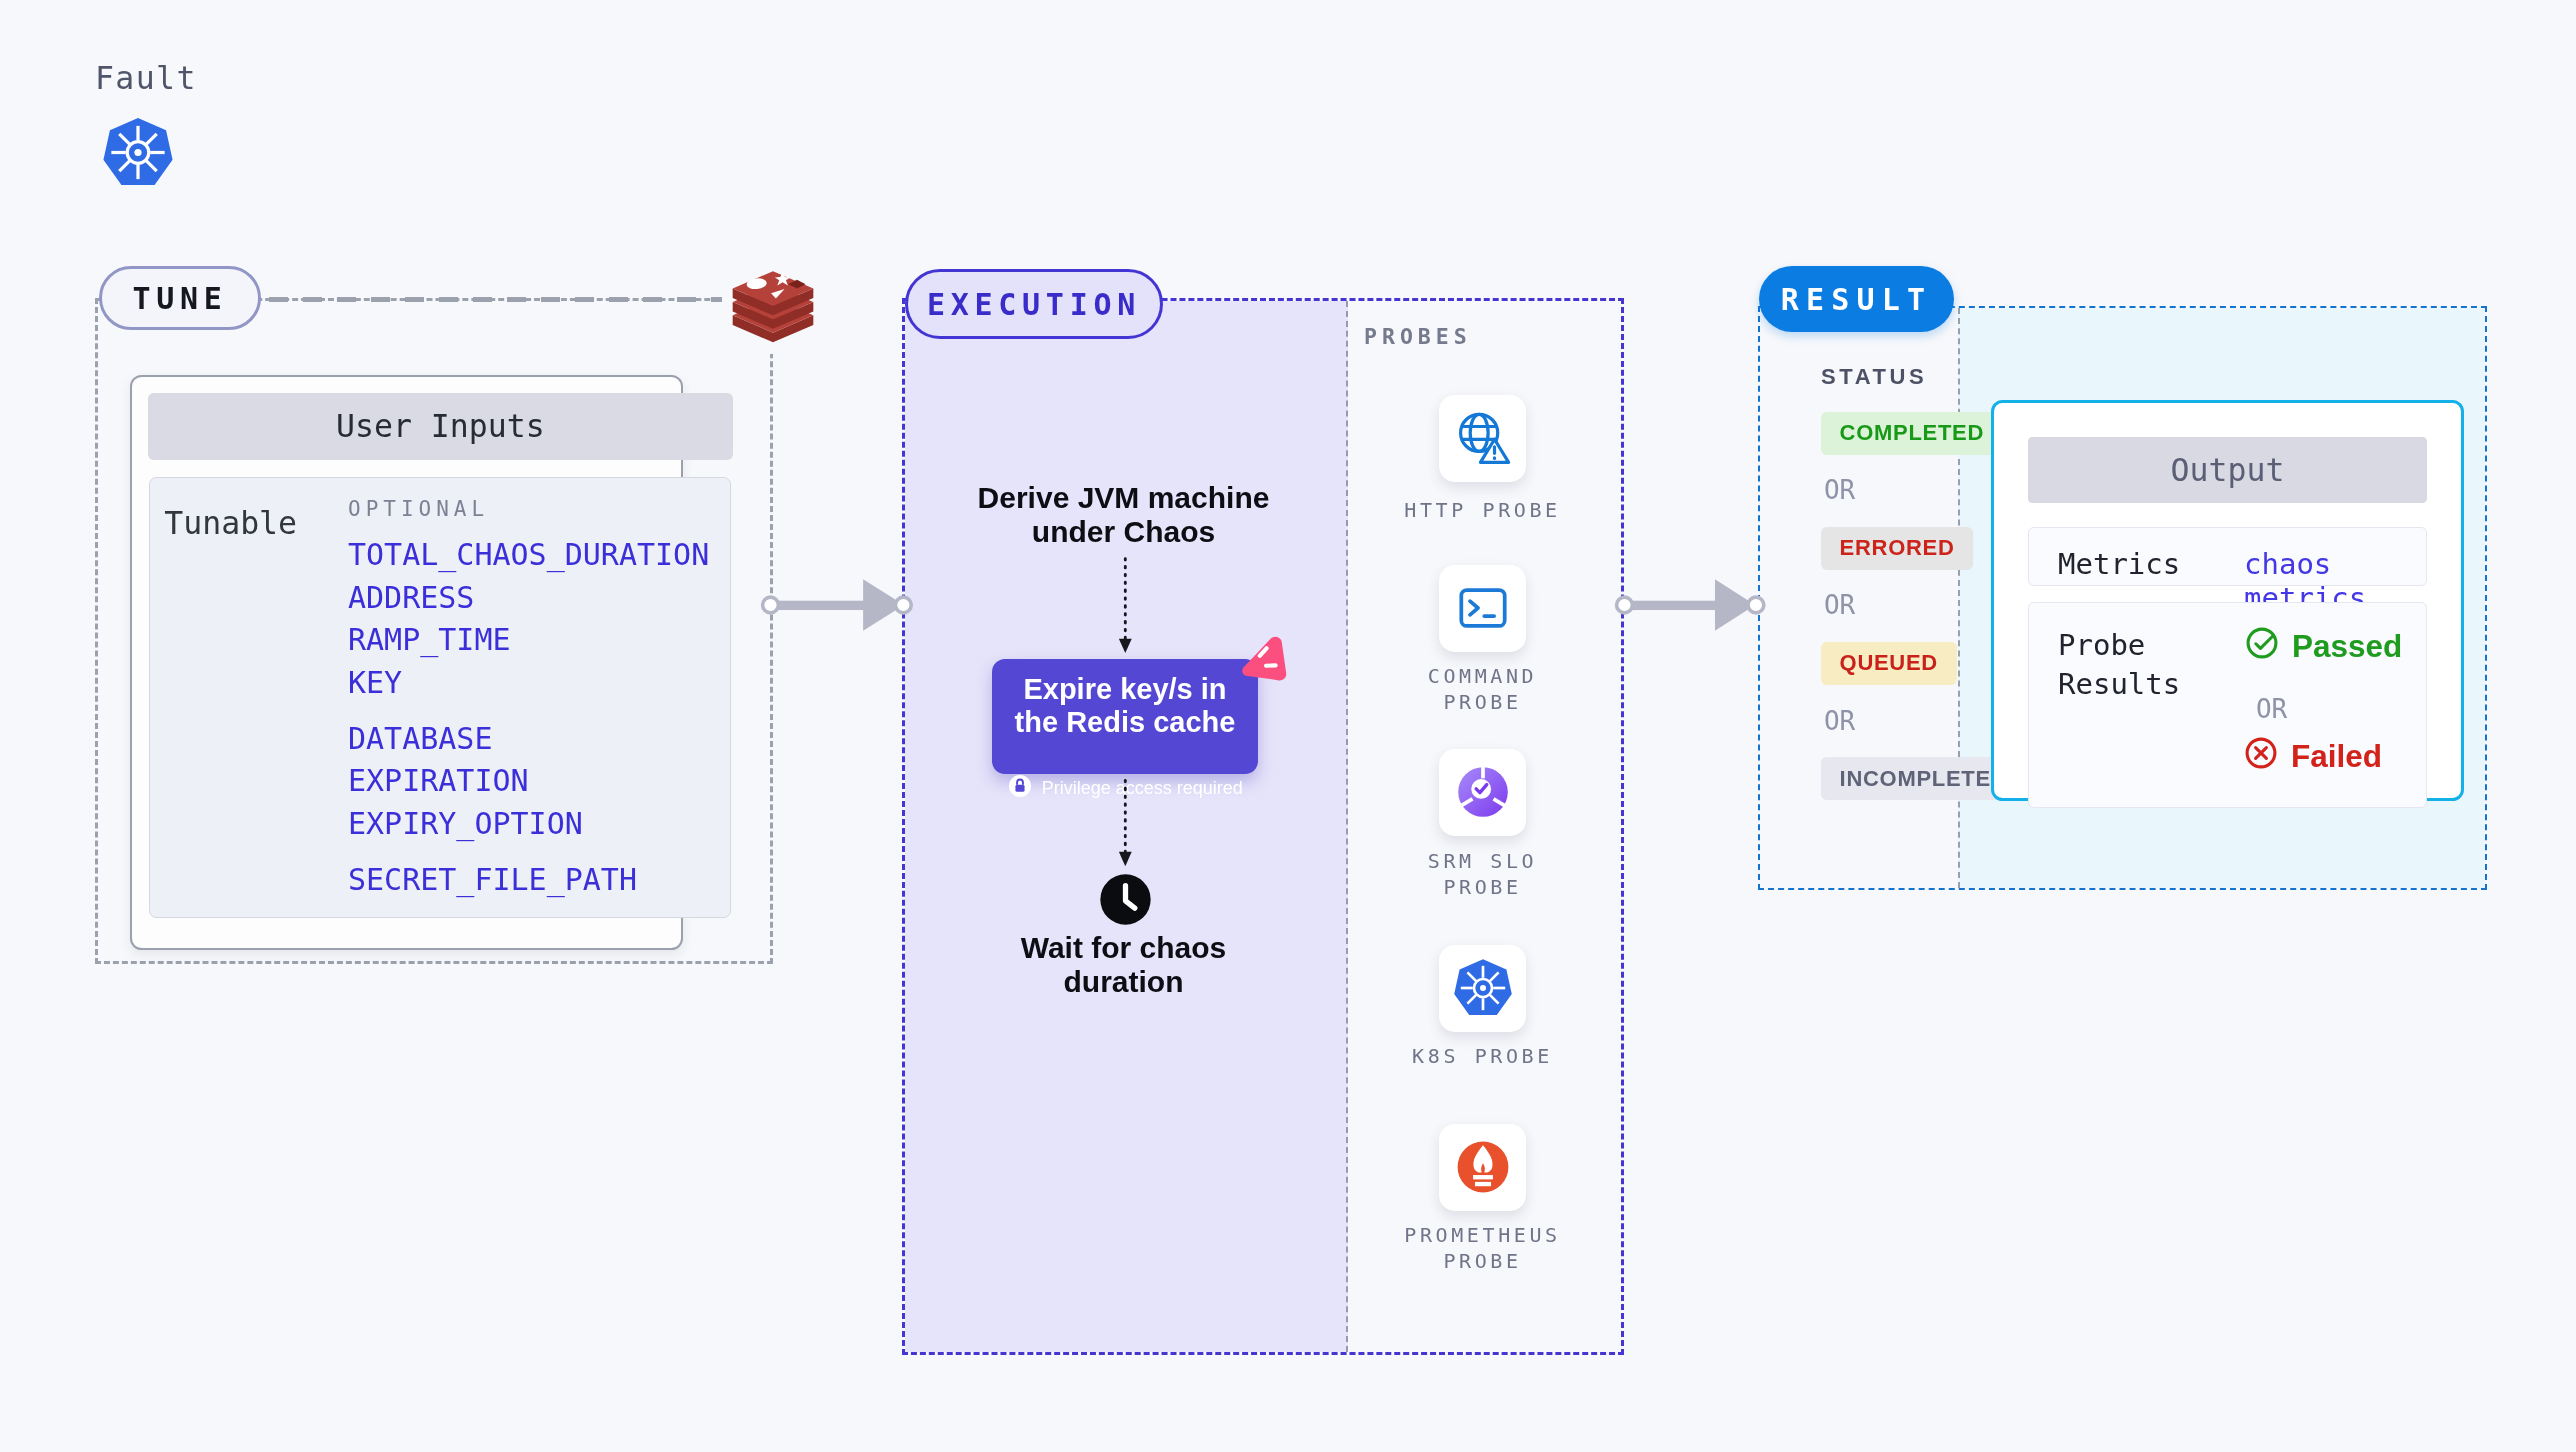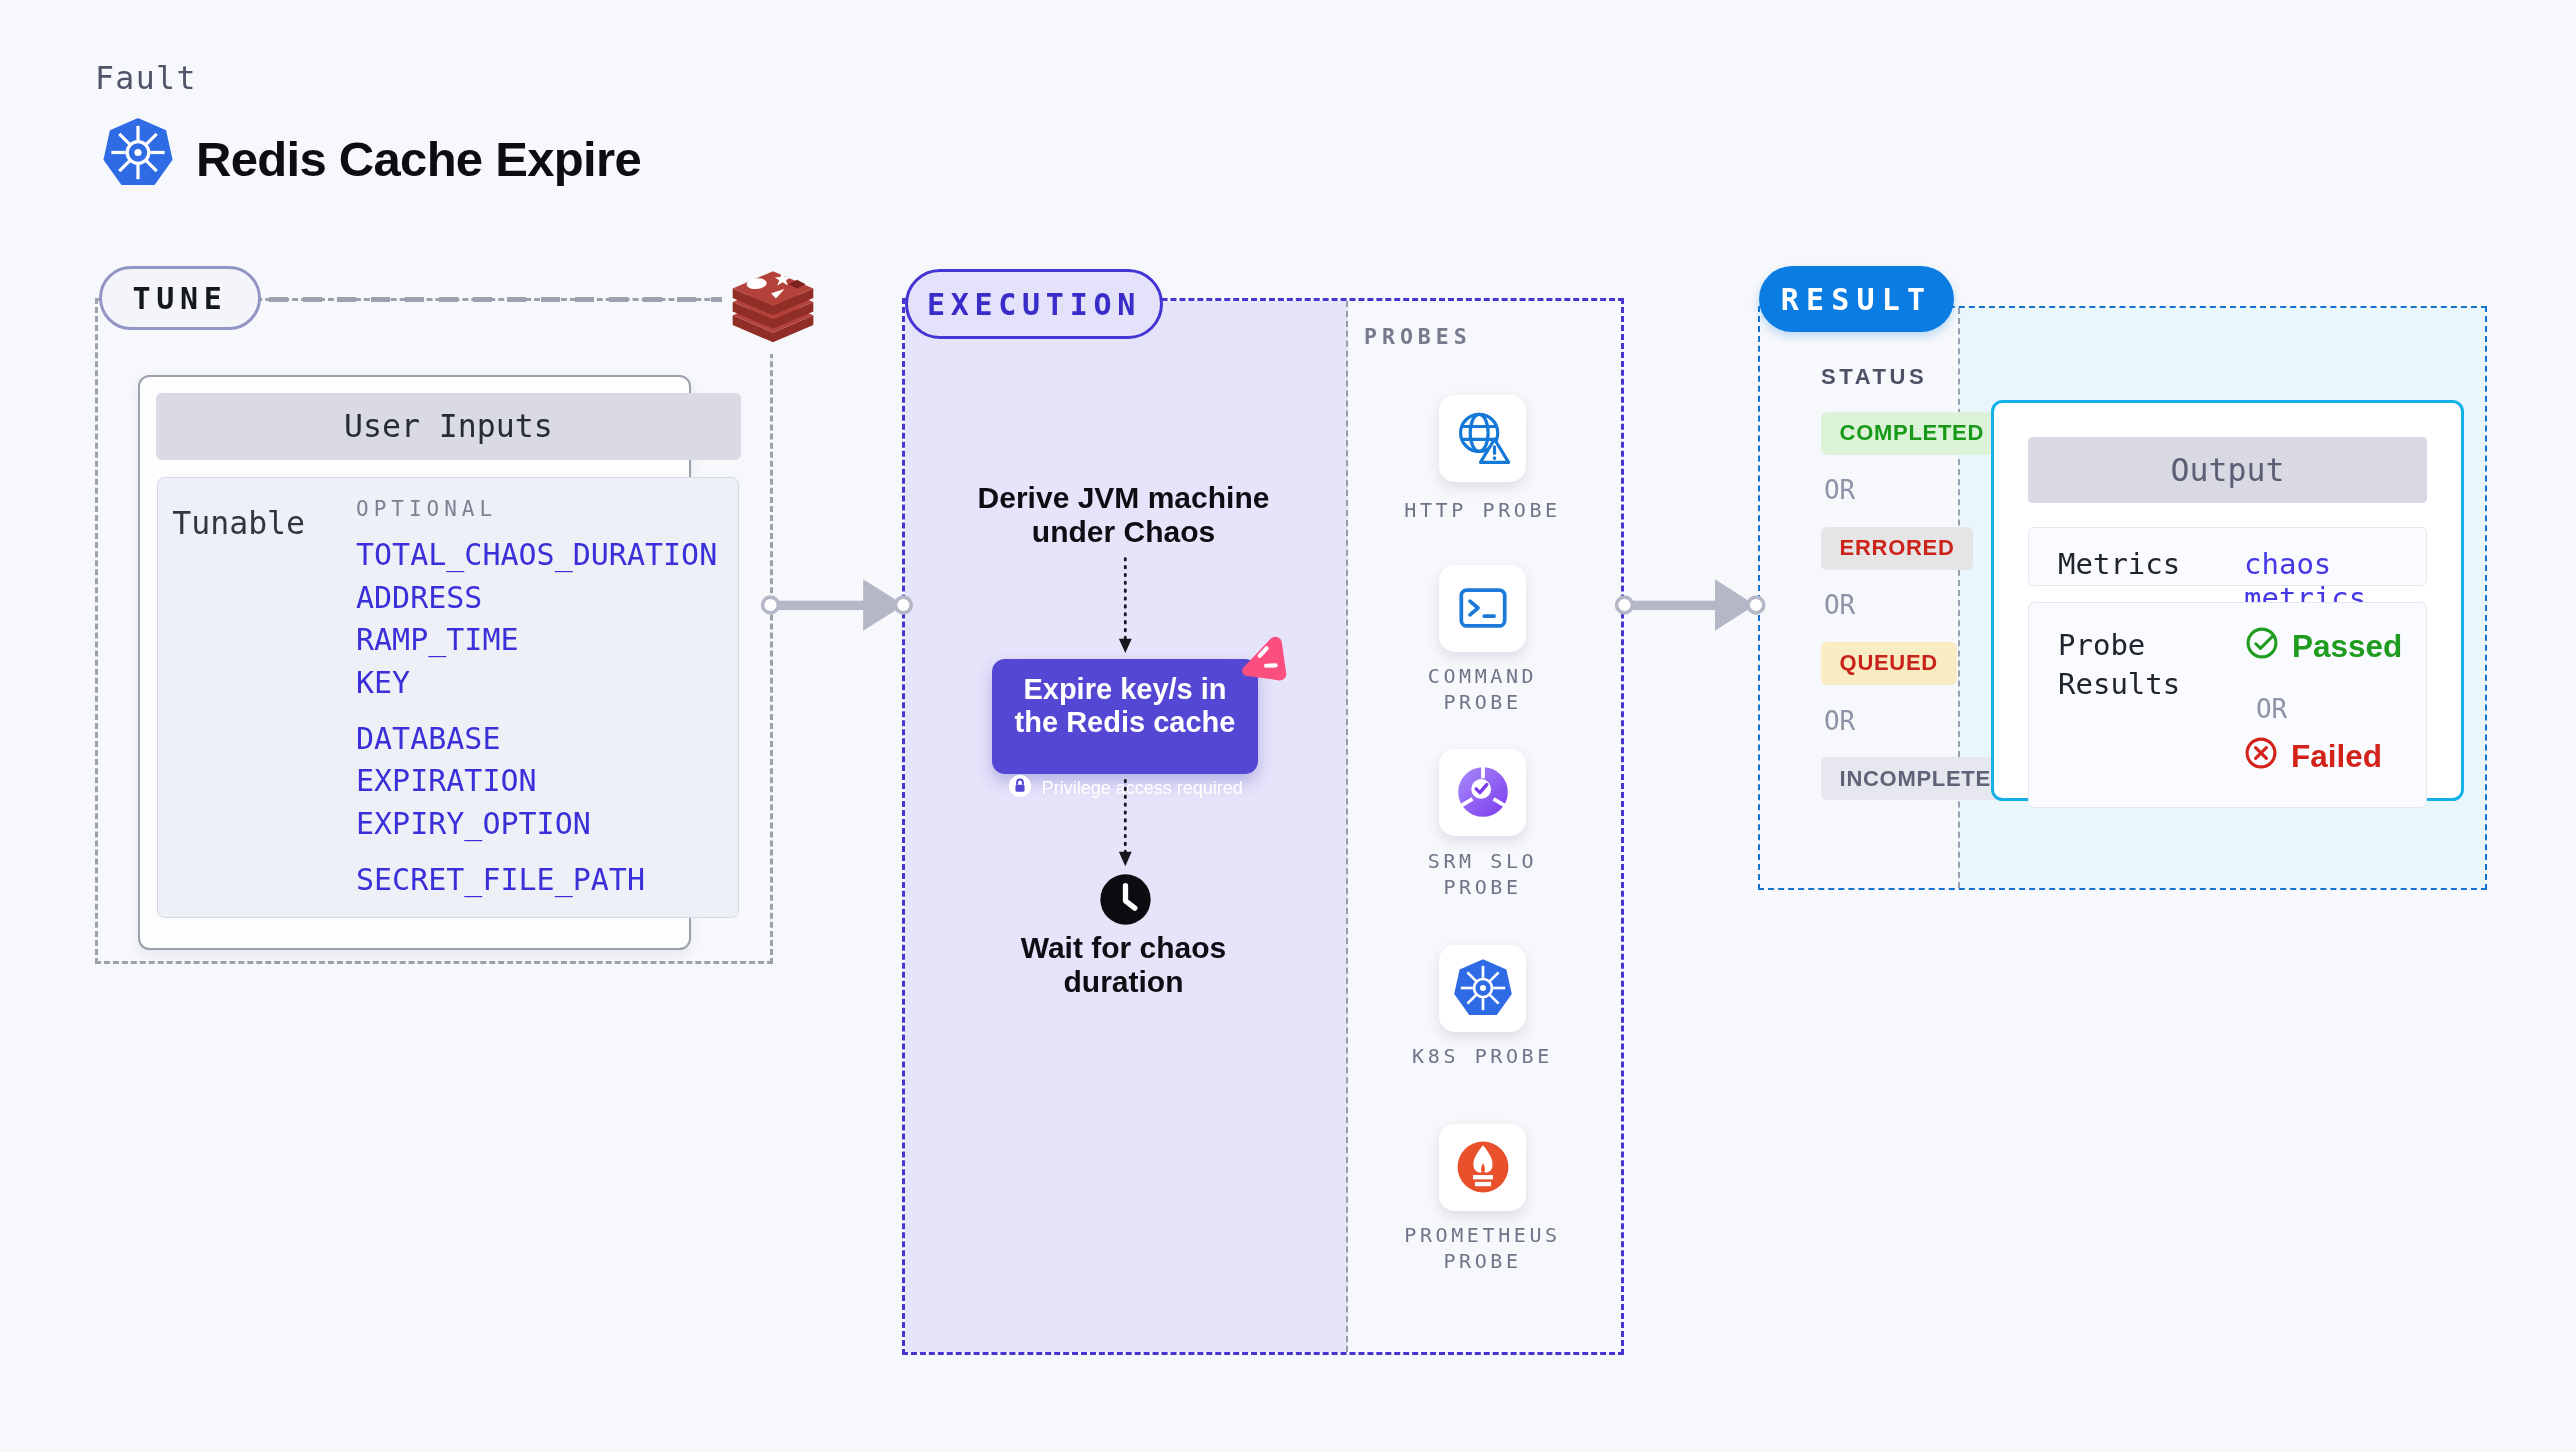--- a/index.html
+++ b/index.html
@@ -29,21 +29,21 @@
   .exec-box{left:902px;top:298px;width:722px;height:1057px;border:3.6px dashed #4536d2;}
   .exec-fill{position:absolute;left:0;top:0;bottom:0;width:443px;background:#e6e4fa;border-right:2.1px dashed #969ca9;}
   .result-box{left:1758px;top:306px;width:729px;height:584px;border:2.9px dashed #1473cf;}
   .result-fill{position:absolute;left:198px;top:0;bottom:0;right:0;background:#e9f6fc;border-left:2.1px dashed #99a0ac;}
 
   .tune-connector{left:269px;top:297px;width:456px;height:5px;z-index:5;
       background:repeating-linear-gradient(90deg,#9ba1ad 0 18.6px,transparent 18.6px 34px);}
   .redis-wrap{left:722px;top:245px;width:102px;height:109px;background:#f7f8fb;z-index:5;display:flex;align-items:center;justify-content:center;}
 
   
-  .ui-card{left:138px;top:375px;width:553px;height:575px;background:#fdfdfe;border:2.1px solid #9aa0ac;border-radius:11.5px;
+  .ui-card{left:130px;top:375px;width:553px;height:575px;background:#fdfdfe;border:2.1px solid #9aa0ac;border-radius:11.5px;
            box-shadow:0 4.3px 11.5px rgba(30,40,70,.08);}
   .ui-header{position:absolute;left:15.8px;top:15.8px;width:585px;height:67px;background:#d9dae3;border-radius:5.7px;
              display:flex;align-items:center;justify-content:center;font-size:31.5px;color:#272b35;}
   .ui-list{position:absolute;left:17px;top:100px;width:582px;height:441px;background:#eef0f7;border:1.4px solid #d5d8e1;border-radius:7.2px;}
   .ui-rowlabel{position:absolute;left:14.3px;top:27px;font-size:31.5px;color:#32363f;}
   .ui-collabel{position:absolute;left:198px;top:18.6px;font-size:21px;letter-spacing:5px;color:#7c8193;}
   .ui-items{position:absolute;left:198px;top:59px;display:flex;flex-direction:column;}
   .ui-item{height:37px;margin-bottom:5.7px;font-size:30px;color:#3b2fd9;cursor:pointer;}
   .group-gap{margin-top:13px;}
 
@@ -110,21 +110,20 @@
         <line x1="33" y1="50" x2="13" y2="50"></line>
           <line x1="67" y1="50" x2="87" y2="50"></line>
         <line x1="61" y1="39" x2="76" y2="24"></line>
           <line x1="39" y1="39" x2="24" y2="24"></line>
         <line x1="61" y1="61" x2="76" y2="76"></line>
           <line x1="39" y1="61" x2="24" y2="76"></line>
       </g>
       <circle cx="50" cy="50" r="5" fill="#fff"></circle>
     </svg>
   </div>
-  <div class="abs page-title">Redis Cache Expire</div>
 
   <div class="abs tune-box"></div>
   <div class="abs tune-connector"></div>
   <div class="abs pill pill-tune">TUNE</div>
 
   <div class="abs redis-wrap">
     <svg viewBox="0 0 100 100" width="96" height="102">
       <g>
         <path d="M8,66 L50,84 L92,66 L92,76 L50,94 L8,76 Z" fill="#8f2d26"></path>
         <path d="M8,66 L50,48 L92,66 L50,84 Z" fill="#b5423a"></path>

